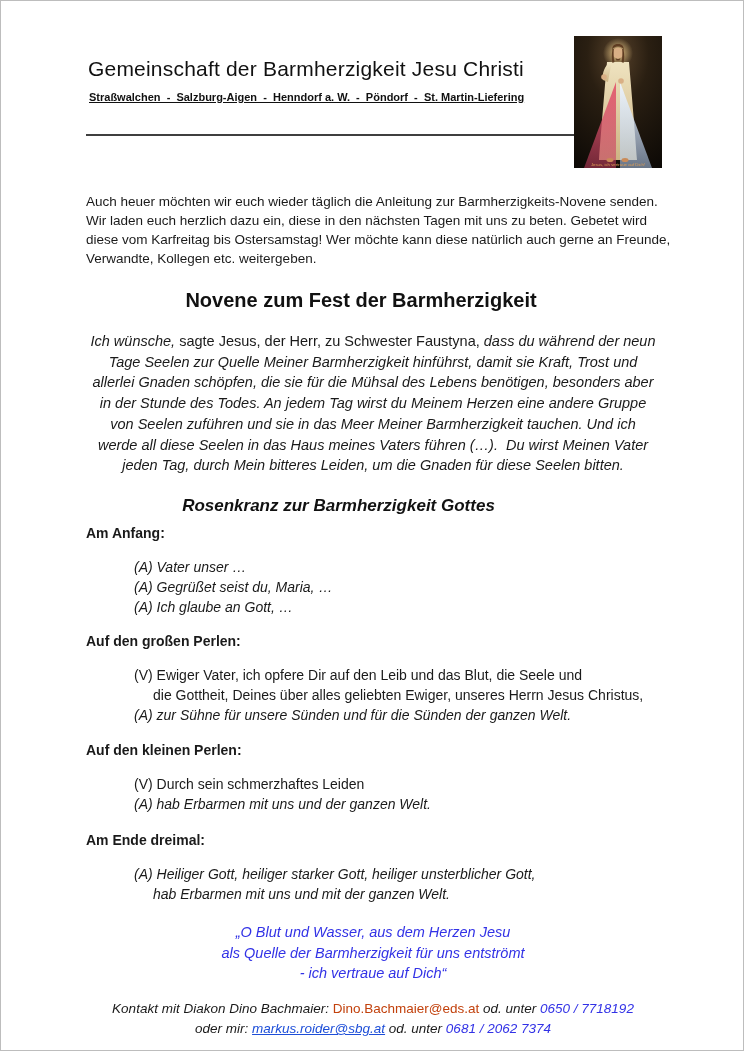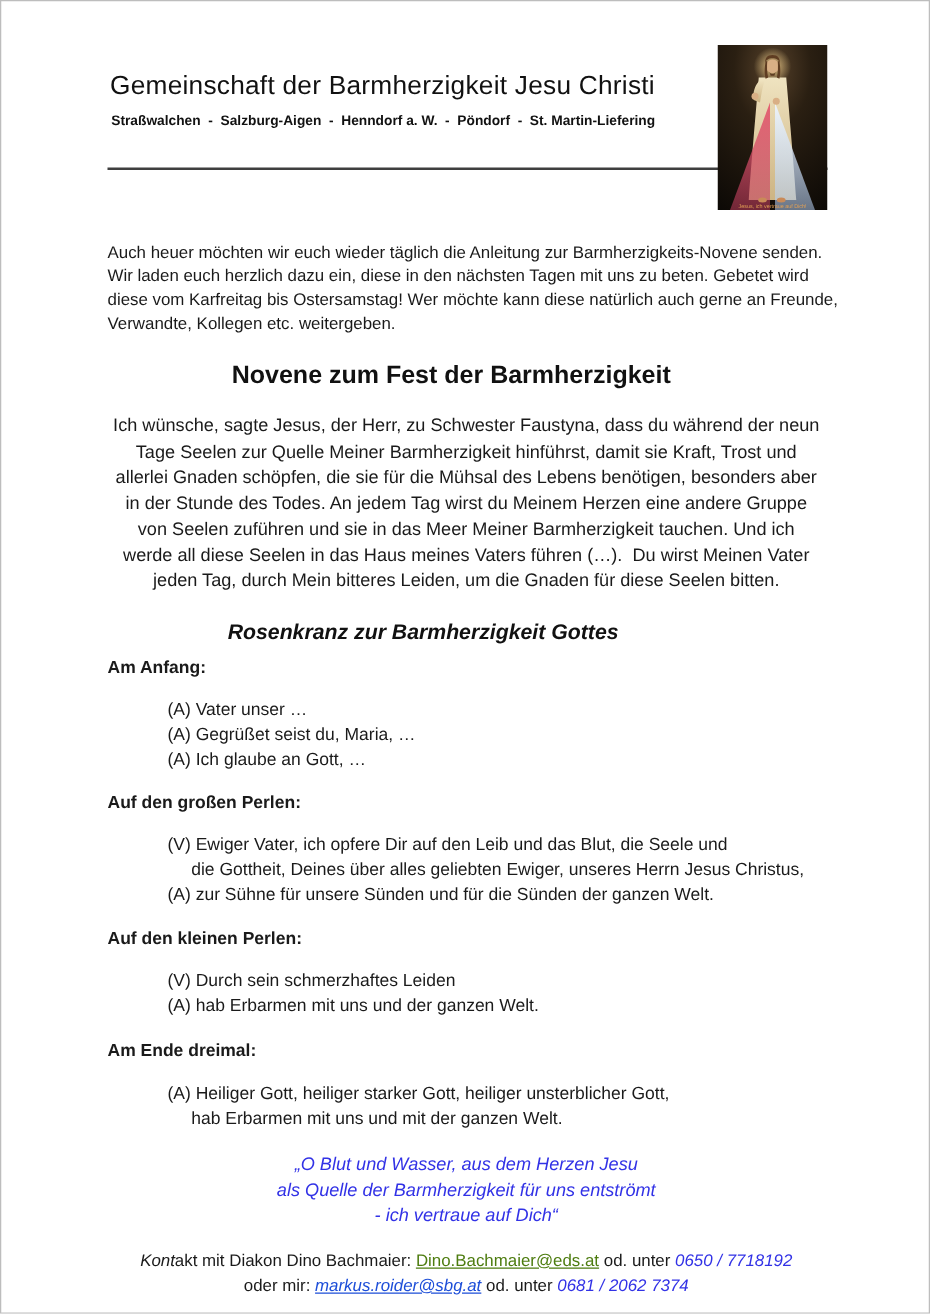--- a/index.html
+++ b/index.html
@@ -11,21 +11,21 @@
     border:1px solid #bdbdbd;
     font-family:"Liberation Sans", sans-serif;
     color:#1a1a1a;
     overflow:hidden;
     padding-left:20px;
   }
   .abs{position:absolute;}
   .ln{white-space:pre;}
   
   .doc-title{left:87px;top:56px;font-size:21px;letter-spacing:0.2px;color:#111;}
-  .doc-subtitle{left:88px;top:90px;font-size:11px;font-weight:bold;white-space:pre;color:#111;}
+  .doc-subtitle{left:88px;top:90px;font-size:11px;font-weight:bold;white-space:pre;color:#111;text-decoration:underline;}
   .header-rule{left:85px;top:133px;width:576px;height:0;border-top:2px solid #3f3f3f;}
   .mercy{left:573px;top:35px;width:88px;height:132px;z-index:2;}
   
   .intro{left:85px;top:191px;font-size:13.5px;line-height:19px;}
   
   .h-novena{left:0;top:288px;width:720px;text-align:center;font-size:20px;font-weight:bold;color:#111;}
   .q-novena{left:72px;top:330px;width:600px;text-align:center;font-size:14.5px;line-height:20.7px;}
   .q-novena .ln{white-space:pre-wrap;}
   
   .h-rosary{left:0;top:495px;width:675px;text-align:center;font-size:17px;font-weight:bold;font-style:italic;color:#111;}
@@ -33,24 +33,24 @@
   .sec .label{font-weight:bold;}
   .sec .plines{margin-top:14px;line-height:20px;}
   .sec1{top:523px}.sec2{top:631px}.sec3{top:740px}.sec4{top:830px}
   .ind1{padding-left:48px;}
   .ind2{padding-left:67px;}
   
   .blue-quote{left:0;top:921px;width:744px;text-align:center;font-size:14.5px;line-height:20.5px;font-style:italic;color:#3232e6;}
   
   .contact{left:0;top:998px;width:744px;text-align:center;font-size:13.5px;line-height:20px;}
   
-  .s-i{}
+  .s-i{font-style:italic;}
   .s-r{font-style:normal;}
   .s-bi{font-style:italic;font-weight:normal;}
-  .s-link{color:#4d7c0f;text-decoration:underline;font-style:normal;cursor:pointer;}
+  .s-link{color:#c2410c;font-style:normal;cursor:pointer;}
   .s-linki{color:#1d4ed8;text-decoration:underline;font-style:italic;cursor:pointer;}
   .s-bluei{color:#3232e6;font-style:italic;}
 </style>
 </head>
 <body>
 
 <div class="page">
 
   <div class="abs doc-title">Gemeinschaft der Barmherzigkeit Jesu Christi</div>
   <div class="abs doc-subtitle">Straßwalchen  -  Salzburg-Aigen  -  Henndorf a. W.  -  Pöndorf  -  St. Martin-Liefering</div>

